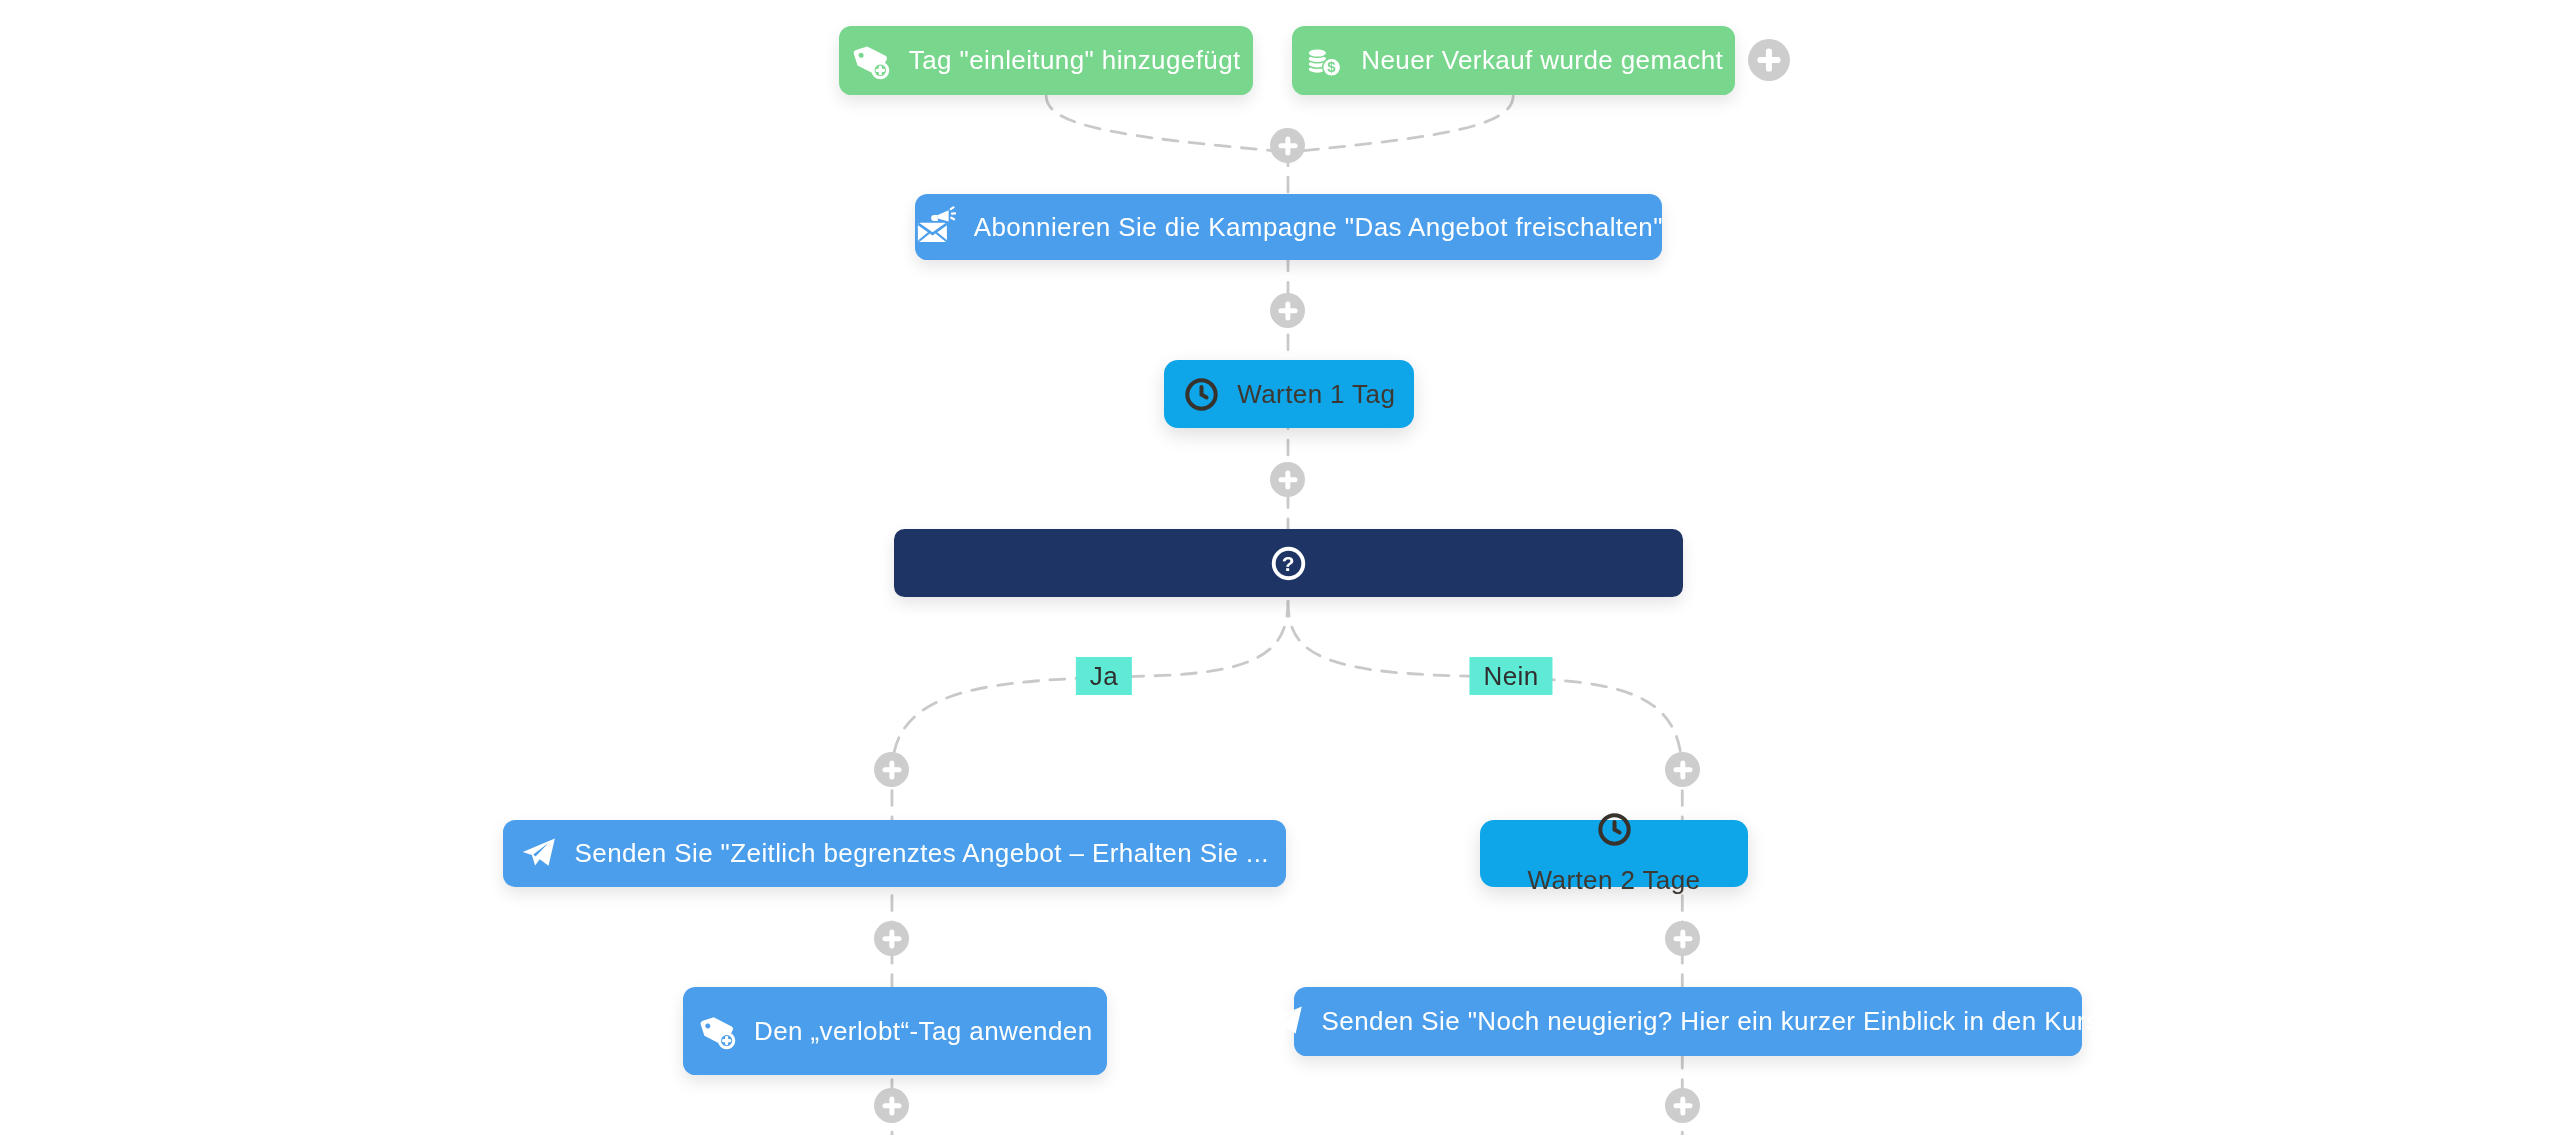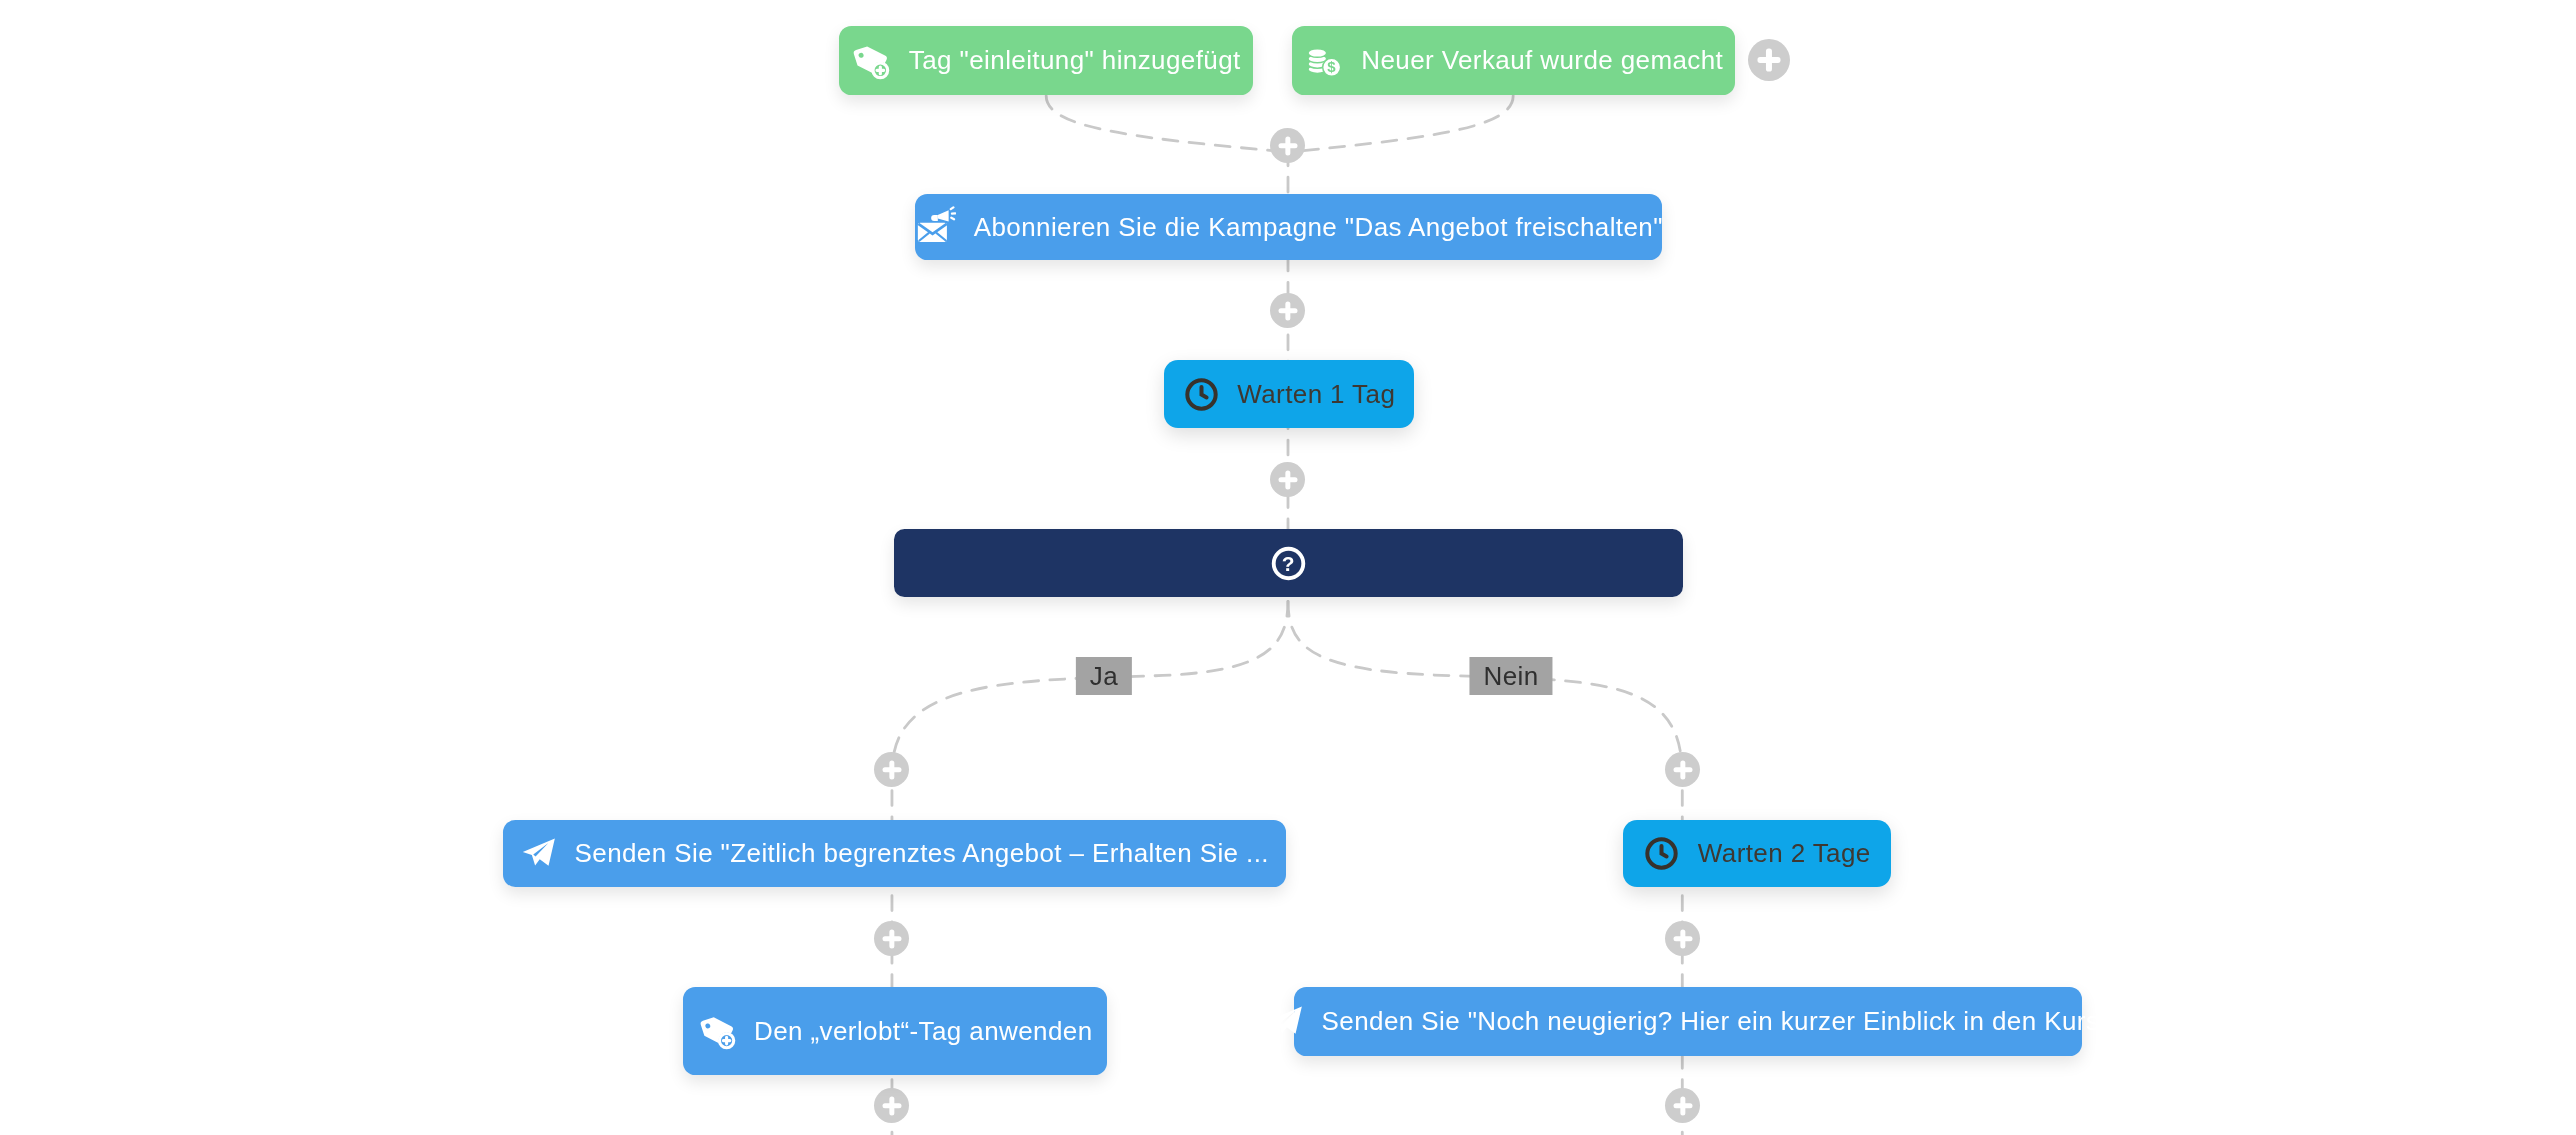--- a/index.html
+++ b/index.html
@@ -27,21 +27,21 @@
     content:"";position:absolute;left:50%;top:50%;background:#ffffff;border-radius:2.6px;
     transform:translate(-50%,-50%);
   }
   .plus::before{width:19px;height:5.3px;}
   .plus::after{width:5.3px;height:19px;}
   .plus.big{width:42px;height:42px;}
   .plus.big::before{width:23px;height:6.1px;}
   .plus.big::after{width:6.1px;height:23px;}
   .branch-label{
     position:absolute;z-index:2;transform:translate(-50%,-50%);
-    background:#a3a3a3;padding:3.5px 14px;font-size:26px;color:#2f2f2f;letter-spacing:0.4px;
+    background:#5eead4;padding:3.5px 14px;font-size:26px;color:#2f2f2f;letter-spacing:0.4px;
   }
 </style>
 </head>
 <body>
 
 <div class="canvas">
 
   <svg class="connectors" width="2576" height="1136" viewBox="0 0 2940 1296">
     <g fill="none" stroke="#c9c9c9" stroke-width="3.2" stroke-dasharray="17 13" stroke-linecap="round">
       <path d="M 1194 109 C 1194 144, 1280 156, 1456 172"></path>
@@ -153,21 +153,21 @@
         <circle cx="17.6" cy="17.6" r="5" style="fill:var(--bg)"></circle>
         <circle cx="17.6" cy="17.6" r="4.4" fill="none" stroke="#fff" stroke-width="1.9"></circle>
         <path d="M17.6 15.6 v4 M15.6 17.6 h4" stroke="#fff" stroke-width="1.9" stroke-linecap="round"></path>
       </svg>
     </span>
     <span>Den „verlobt“-Tag anwenden</span>
   </div>
 
   <div class="plus" style="left:874px;top:1088px;"></div>
 
-  <div class="node wait" style="left:1623px;top:820px;width:268px;height:67px;">
+  <div class="node wait" style="left:1480px;top:820px;width:268px;height:67px;flex-direction:column;">
     <span class="icon">
       <svg width="37" height="37" viewBox="0 0 24 24">
         <circle cx="12" cy="12" r="9.2" fill="none" stroke="#37322c" stroke-width="2.6"></circle>
         <path d="M12 7.2 V12 L15.3 13.9" fill="none" stroke="#37322c" stroke-width="2.6" stroke-linecap="round"></path>
       </svg>
     </span>
     <span>Warten 2 Tage</span>
   </div>
 
   <div class="plus" style="left:1665px;top:921px;"></div>

